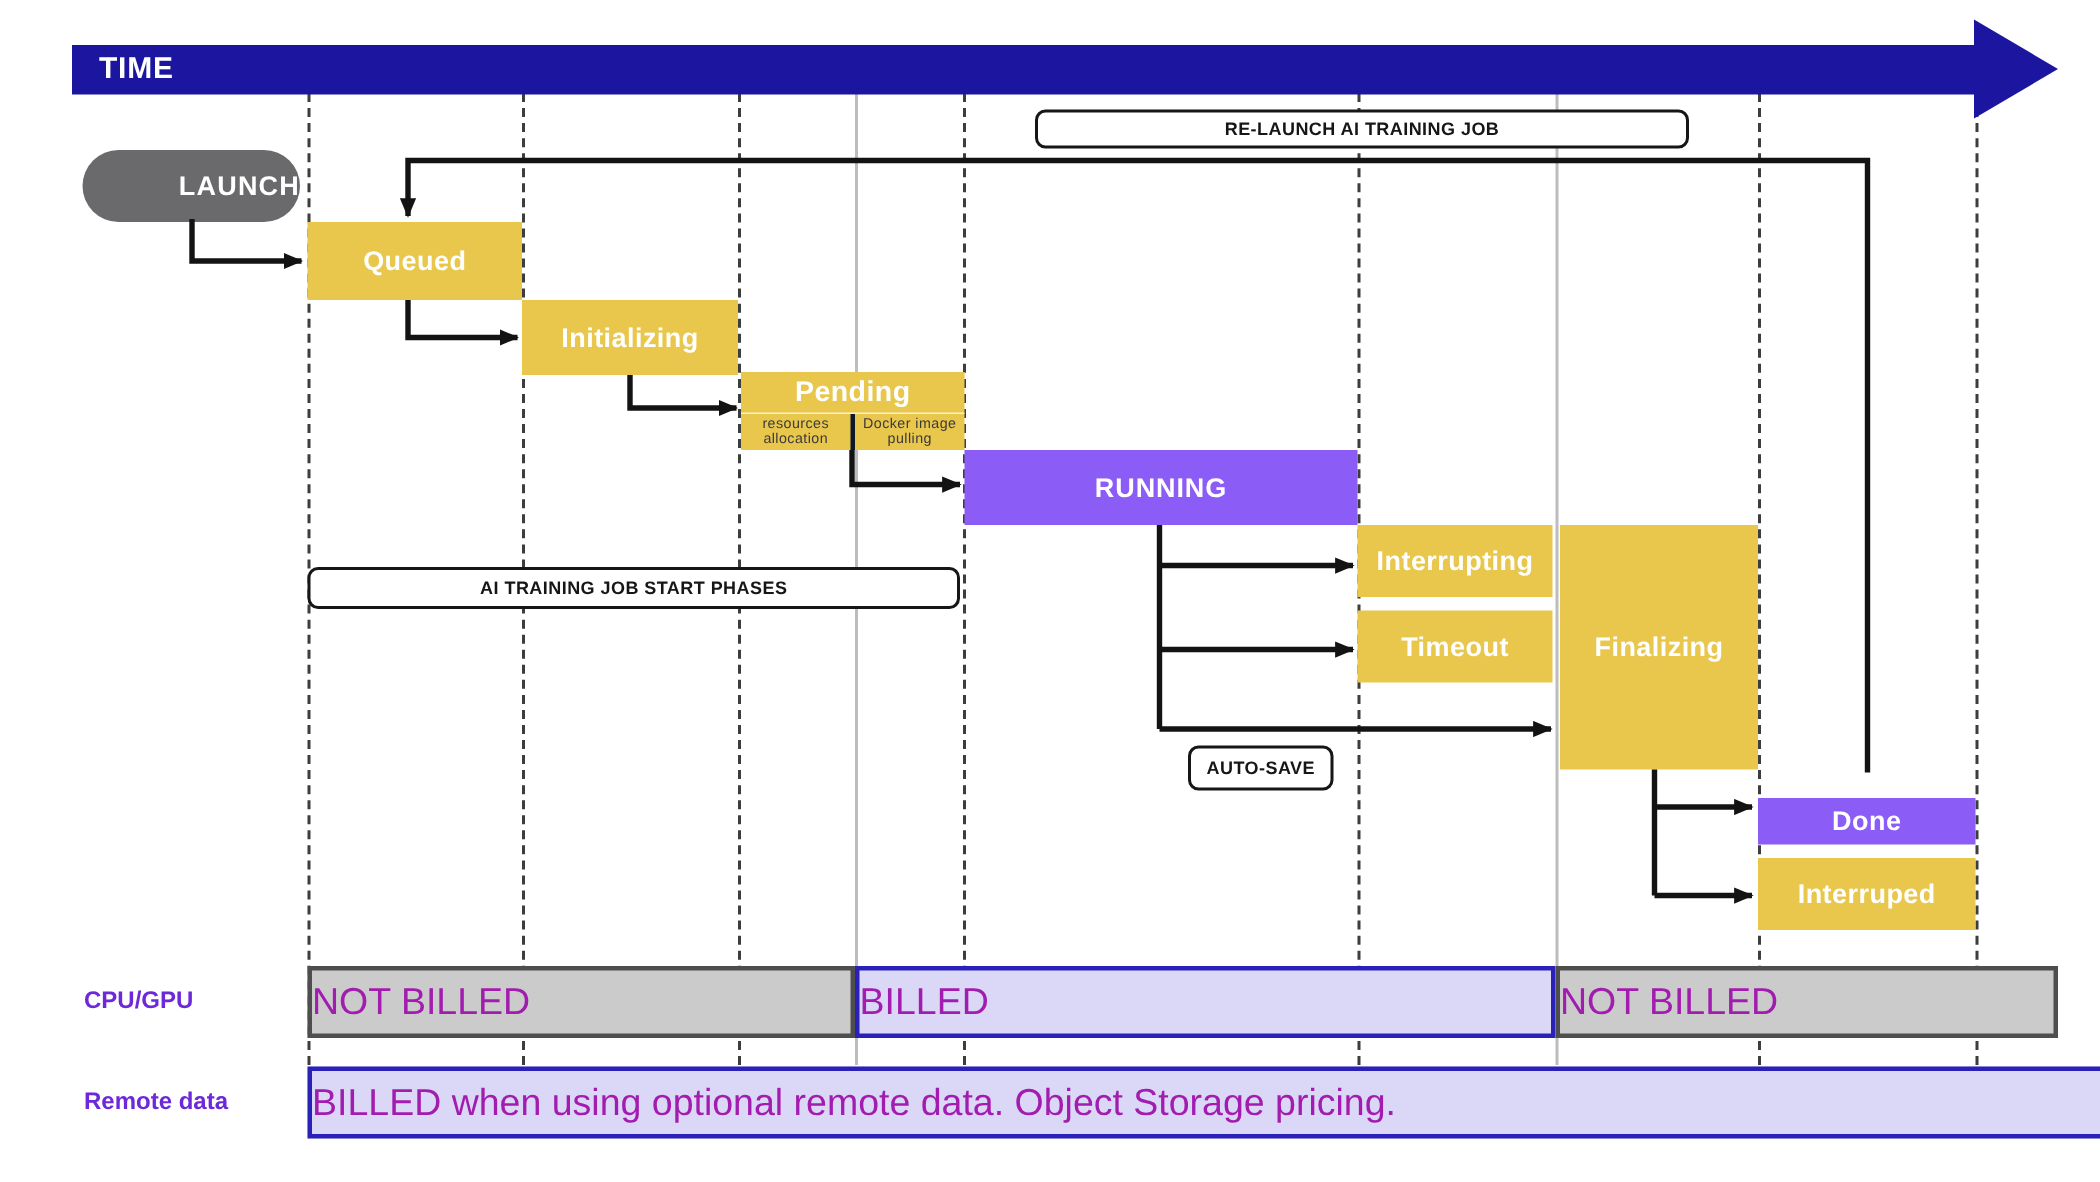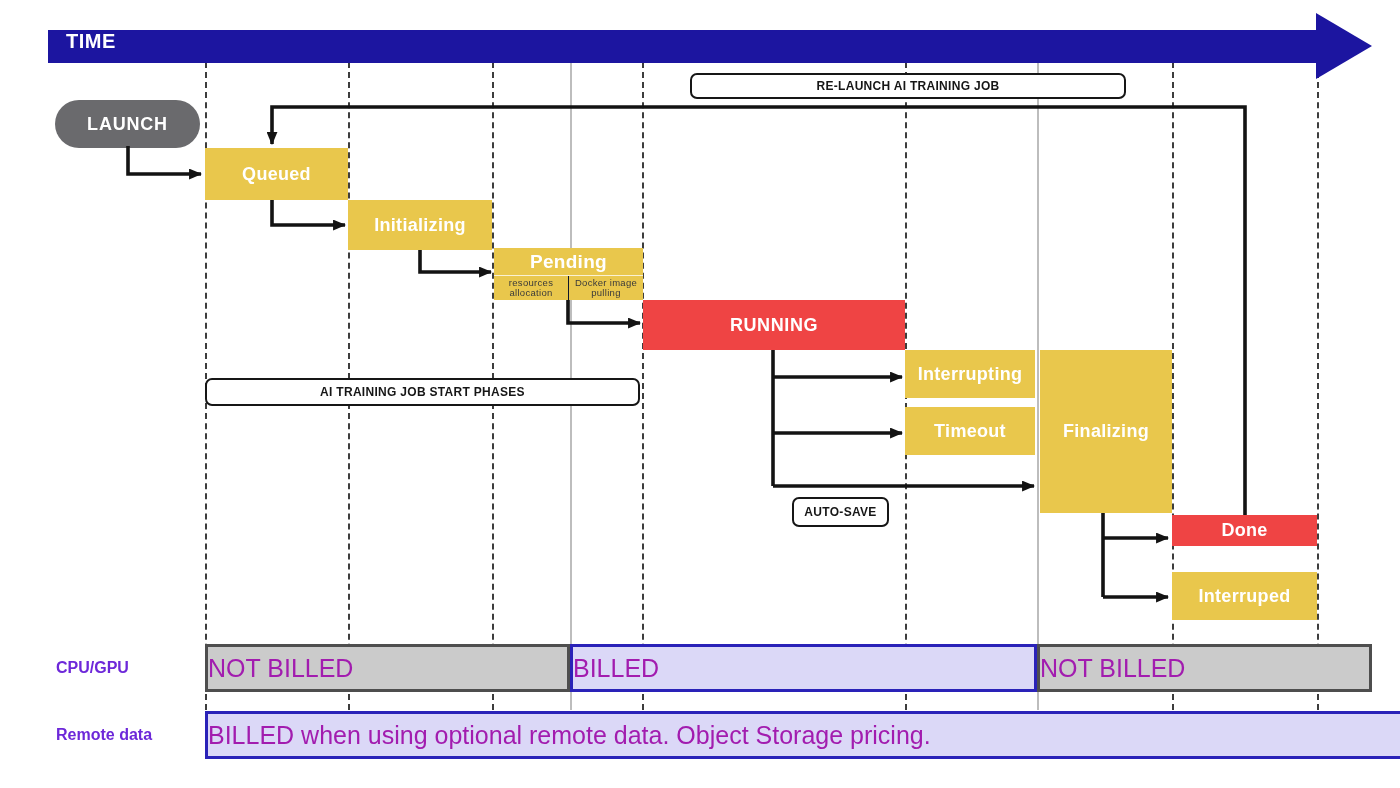--- a/index.html
+++ b/index.html
@@ -4,35 +4,35 @@
 <style>
   html,body{margin:0;padding:0;background:#fff;}
   #stage{
     position:relative;width:1400px;height:788px;background:#ffffff;
     font-family:"Liberation Sans", sans-serif;overflow:hidden;
   }
   .vline{position:absolute;top:62px;height:648px;width:0;z-index:0;}
   .vline.dashed{border-left:2px dashed #3d3d3d;}
   .vline.solid{border-left:2px solid #bdbdbd;}
   .timebar{position:absolute;left:48px;top:30px;width:1268px;height:33px;background:#1c15a0;
-    display:flex;padding-left:18px;box-sizing:border-box;z-index:2;}
+    display:flex;align-items:center;padding-left:18px;box-sizing:border-box;z-index:2;}
   .timebar span{color:#fff;font-weight:bold;font-size:20px;letter-spacing:.5px;}
   .timehead{position:absolute;left:1316px;top:13px;width:0;height:0;z-index:2;
     border-top:33px solid transparent;border-bottom:33px solid transparent;border-left:56px solid #1c15a0;}
   .node{position:absolute;display:flex;align-items:center;justify-content:center;
     color:#fff;font-weight:bold;font-size:18px;letter-spacing:.3px;z-index:2;box-sizing:border-box;}
   .yellow{background:#e9c74c;}
-  .green{background:#ef4444;}
-  .pill{background:#6a6a6d;border-radius:24px;font-size:18px;letter-spacing:.8px;}
+  .green{background:#8b5cf6;}
+  .pill{background:#6a6a6d;border-radius:24px;font-size:18px;letter-spacing:.8px;justify-content:flex-end;}
   .pending{flex-direction:column;justify-content:flex-start;padding:0;}
   .pending .ptitle{height:28px;display:flex;align-items:center;justify-content:center;font-size:19px;width:100%;}
   .pending .psubs{display:flex;width:100%;height:24px;border-top:1px solid rgba(255,255,255,.75);}
   .pending .psub{flex:1;display:flex;align-items:center;justify-content:center;text-align:center;
     color:#3a3a3a;font-weight:normal;font-size:9.5px;line-height:1.08;padding:0 4px;box-sizing:border-box;}
-  .pending .psub:first-child{border-right:1px solid #0f172a;}
+  .pending .psub:first-child{border-right:3px solid #0f172a;}
   .callout{position:absolute;background:#fff;border:2px solid #161616;border-radius:7px;z-index:4;
     display:flex;align-items:center;justify-content:center;font-weight:bold;font-size:12px;
     letter-spacing:.3px;color:#161616;box-sizing:border-box;}
   .billbar{position:absolute;display:flex;align-items:center;justify-content:flex-start;
     font-size:25px;color:#a21caf;z-index:2;box-sizing:border-box;}
   .billbar.gray{background:#cbcbcb;border:3px solid #4e4e4e;}
   .billbar.purple{background:#dbd8f7;border:3px solid #2a22b8;}
   .rowlabel{position:absolute;display:flex;align-items:center;font-weight:bold;font-size:16px;color:#6d28d9;z-index:2;}
   #arrows{position:absolute;left:0;top:0;z-index:3;pointer-events:none;}
 </style>
@@ -85,21 +85,21 @@
   </div>
 
   <div class="node yellow" style="left:905px;top:407px;width:130px;height:48px">
     <span>Timeout</span>
   </div>
 
   <div class="node yellow" style="left:1040px;top:350px;width:132px;height:163px">
     <span>Finalizing</span>
   </div>
 
-  <div class="node green" style="left:1172px;top:515px;width:145px;height:31px">
+  <div class="node green" style="left:1172px;top:532px;width:145px;height:31px">
     <span>Done</span>
   </div>
 
   <div class="node yellow" style="left:1172px;top:572px;width:145px;height:48px">
     <span>Interruped</span>
   </div>
 
   <div class="callout" style="left:690px;top:73px;width:436px;height:26px">
     <span>RE-LAUNCH AI TRAINING JOB</span>
   </div>

